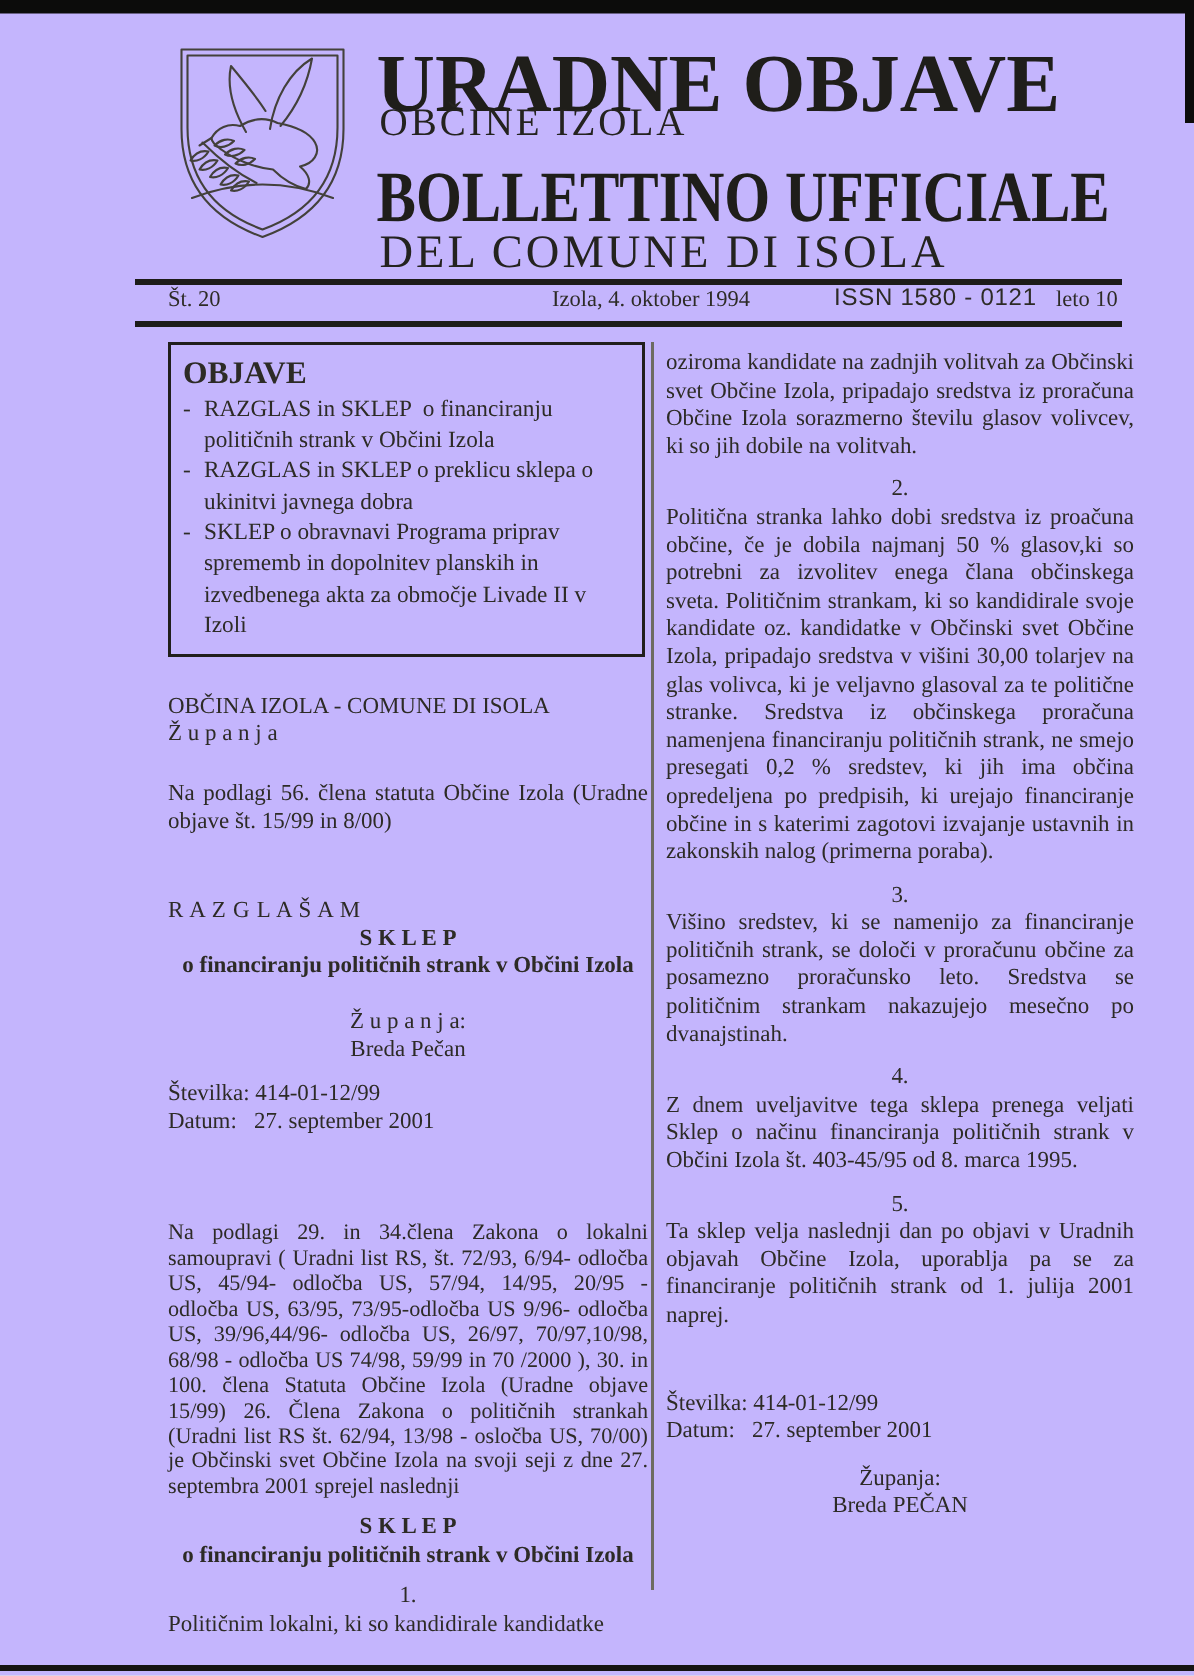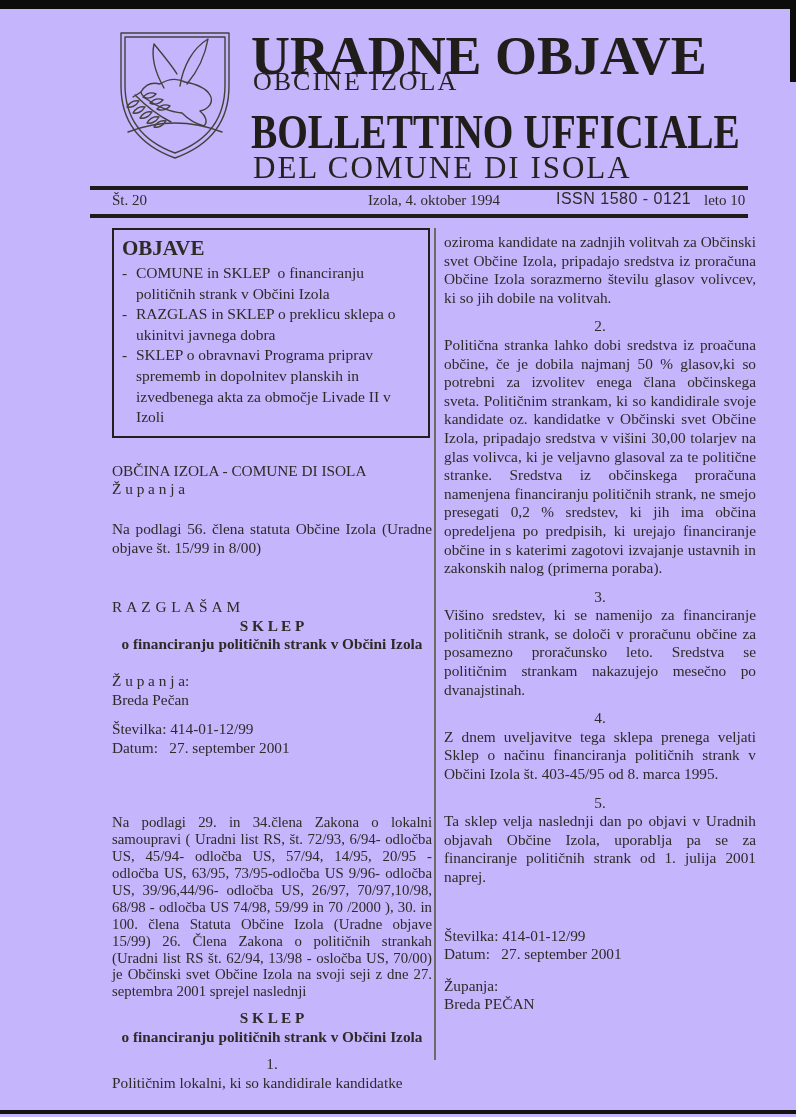--- a/index.html
+++ b/index.html
@@ -48,21 +48,21 @@
 
   
   .col-divider{position:absolute;left:434px;top:228px;width:2px;height:832px;background:#6d6b62;}
   .col{position:absolute;top:228px;}
   .col-left{left:112px;width:320px;}
   .col-right{left:444px;width:312px;}
   .col p{margin:0;font-size:15.3px;line-height:18.6px;}
   .just{text-align:justify;}
   .center{text-align:center;}
   .bold{font-weight:bold;}
-  .right{text-align:left;}
+  .right{text-align:center;}
   .prewrap{white-space:pre-wrap;}
 
   
   .toc{border:2.5px solid #211f1c;padding:5px 8px 8px 8px;min-height:158px;box-sizing:border-box;width:318px;}
   .toc-title{font-size:21px;font-weight:bold;line-height:26px;margin-bottom:2px;}
   .toc-item{display:flex;font-size:15.5px;line-height:20.6px;}
   .toc-dash{width:14px;flex:none;}
   .toc-text{white-space:pre-wrap;}
 
   
@@ -131,21 +131,21 @@
   <div class="rule rule-bottom"></div>
 
   <div class="col-divider"></div>
 
   <section class="col col-left">
 
     <div class="toc">
       <div class="toc-title">OBJAVE</div>
       <div class="toc-item">
         <span class="toc-dash">-</span>
-        <span class="toc-text">COMUNE in SKLEP  o financiranju političnih strank v Občini Izola</span>
+        <span class="toc-text">RAZGLAS in SKLEP  o financiranju političnih strank v Občini Izola</span>
       </div>
       <div class="toc-item">
         <span class="toc-dash">-</span>
         <span class="toc-text">RAZGLAS in SKLEP o preklicu sklepa o ukinitvi javnega dobra</span>
       </div>
       <div class="toc-item">
         <span class="toc-dash">-</span>
         <span class="toc-text">SKLEP o obravnavi Programa priprav sprememb in dopolnitev planskih in izvedbenega akta za območje Livade II v Izoli</span>
       </div>
     </div>

